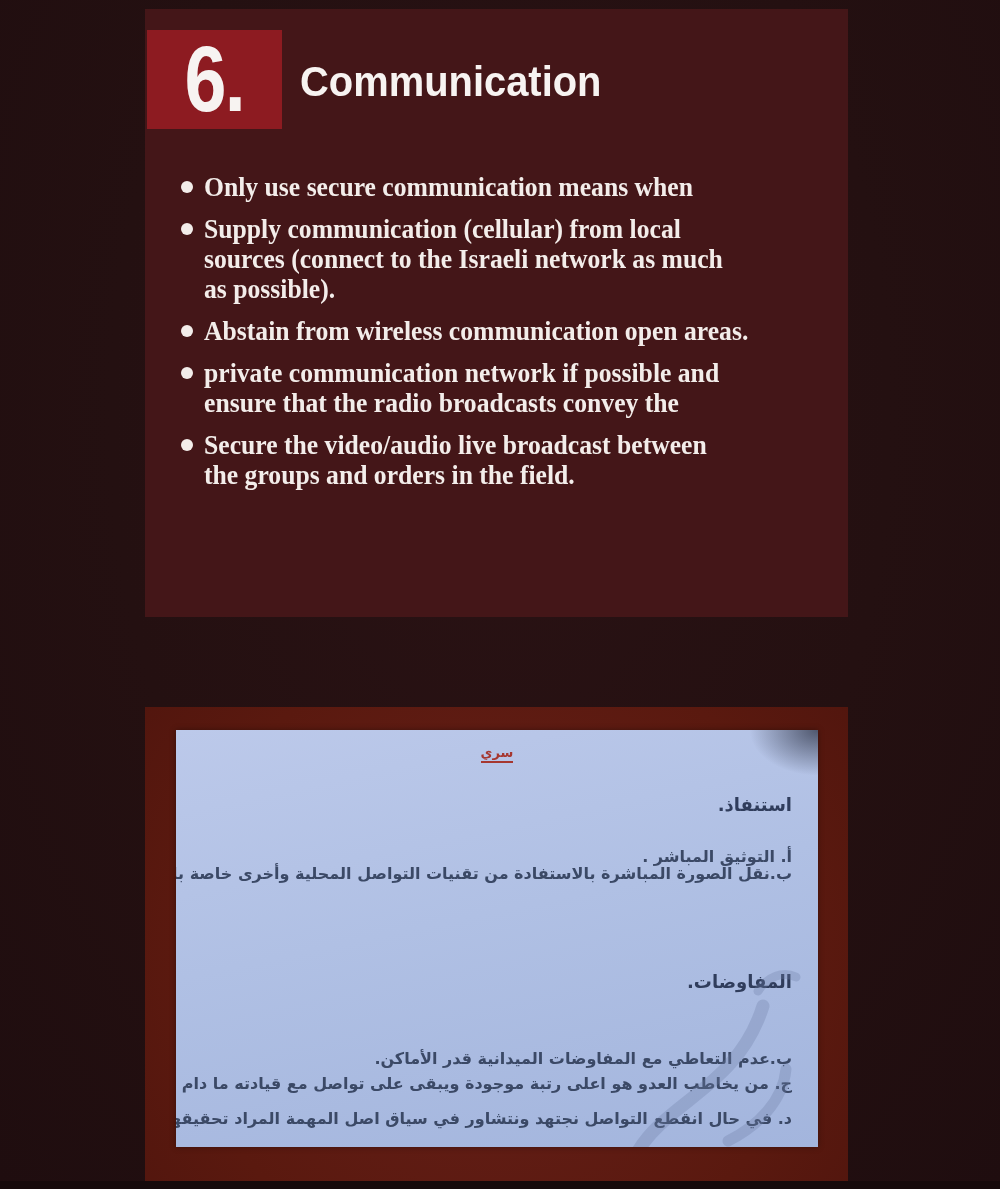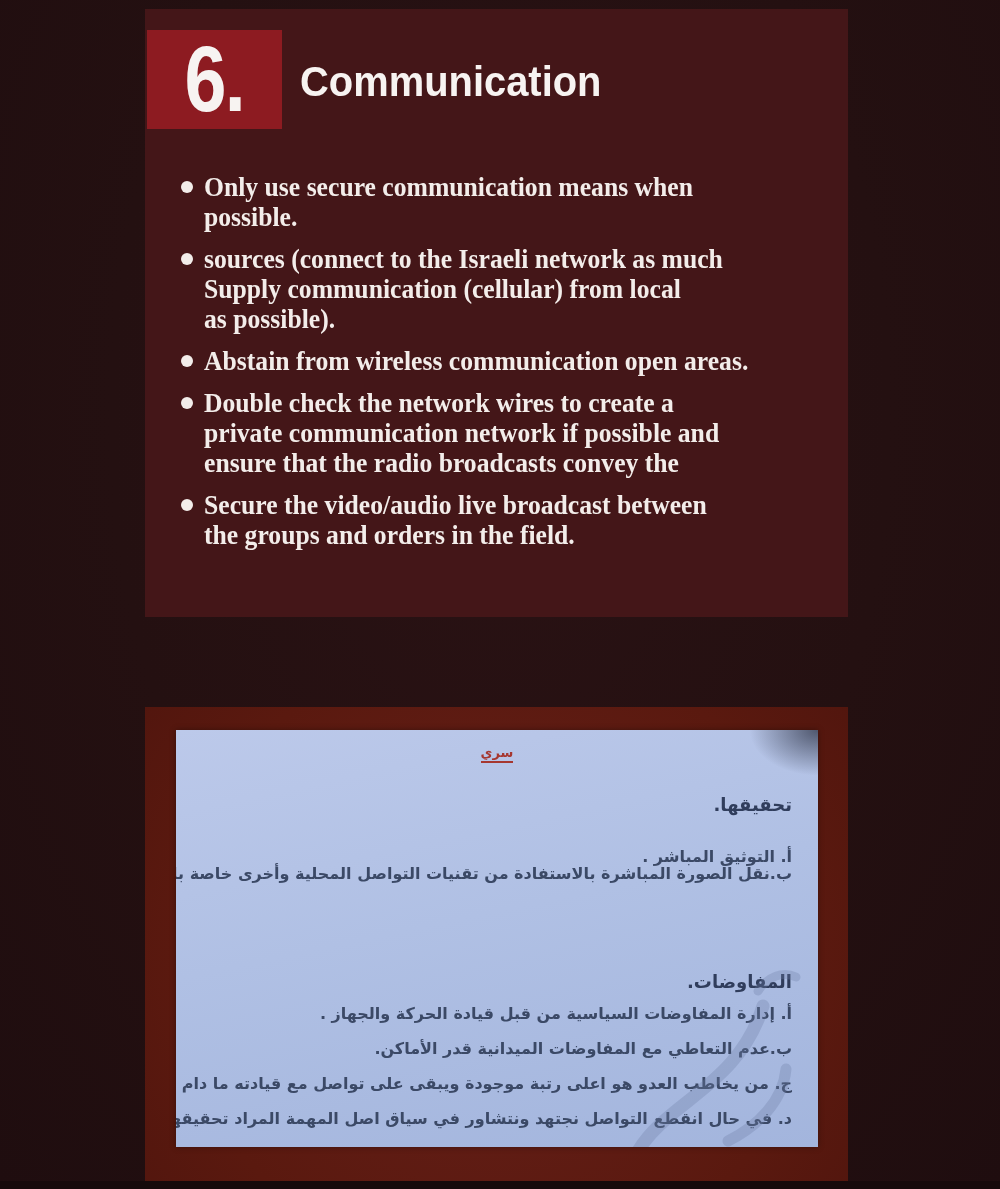--- a/index.html
+++ b/index.html
@@ -77,21 +77,21 @@
   .stamp span { border-bottom:2px solid #a63730; padding-bottom:1px; display:inline-block; filter:blur(0.3px); }
   .doc-line {
     position:absolute; right:26px; white-space:nowrap;
     direction:rtl; text-align:right;
     font-family:"DejaVu Sans", sans-serif;
     font-size:16px; font-weight:bold; color:#3b4966;
     filter:blur(0.3px);
   }
   .doc-heading { font-size:18px; color:#303d5c; }
   .t-h1 { top:64px; }  .t-l1 { top:117px; }  .t-l2 { top:134px; } .t-l3 { top:169px; }
-  .t-h2 { top:241px;margin-left:44px; } .t-l4 { top:274px; } .t-l5 { top:309px;margin-left:20px; } .t-l6 { top:344px; } .t-l7 { top:379px; }
+  .t-h2 { top:241px;margin-left:44px; } .t-l4 { top:274px; } .t-l5 { top:319px;margin-left:20px; } .t-l6 { top:344px; } .t-l7 { top:379px; }
   .watermark {
     position:absolute; right:10px; bottom:-14px; width:200px; height:210px;
     opacity:0.30; pointer-events:none;
   }
 </style>
 </head>
 <body>
 
 <section class="panel">
   <div class="num-box">
@@ -99,41 +99,39 @@
   </div>
   <h1 class="panel-title">
     <span class="cond">Communication</span>
   </h1>
 
   <div class="bullets">
     <div class="bullet">
       <span class="dot"></span>
       <div class="bullet-text">
         <div class="bullet-line"><span class="cond">Only use secure communication means when</span></div>
-        <div class="bullet-line"><span class="cond">possible.</span></div>
       </div>
     </div>
     <div class="bullet">
       <span class="dot"></span>
       <div class="bullet-text">
+        <div class="bullet-line"><span class="cond">Supply communication (cellular) from local</span></div>
         <div class="bullet-line"><span class="cond">sources (connect to the Israeli network as much</span></div>
-        <div class="bullet-line"><span class="cond">Supply communication (cellular) from local</span></div>
         <div class="bullet-line"><span class="cond">as possible).</span></div>
       </div>
     </div>
     <div class="bullet">
       <span class="dot"></span>
       <div class="bullet-text">
         <div class="bullet-line"><span class="cond">Abstain from wireless communication open areas.</span></div>
       </div>
     </div>
     <div class="bullet">
       <span class="dot"></span>
       <div class="bullet-text">
-        <div class="bullet-line"><span class="cond">Double check the network wires to create a</span></div>
         <div class="bullet-line"><span class="cond">private communication network if possible and</span></div>
         <div class="bullet-line"><span class="cond">ensure that the radio broadcasts convey the</span></div>
       </div>
     </div>
     <div class="bullet">
       <span class="dot"></span>
       <div class="bullet-text">
         <div class="bullet-line"><span class="cond">Secure the video/audio live broadcast between</span></div>
         <div class="bullet-line"><span class="cond">the groups and orders in the field.</span></div>
       </div>
@@ -142,26 +140,25 @@
 </section>
 
 <section class="photo-frame">
   <div class="paper">
     <div class="corner-smudge"></div>
 
     <div class="stamp">
       <span>سري</span>
     </div>
 
-    <div class="doc-line doc-heading t-h1">تحقيقها.</div>
+    <div class="doc-line doc-heading t-h1">استنفاذ.</div>
     <div class="doc-line t-l1">أ.  التوثيق المباشر .</div>
     <div class="doc-line t-l2">ب.نقل الصورة المباشرة بالاستفادة من تقنيات التواصل المحلية وأخرى خاصة بالمهاجمين.</div>
 
     <div class="doc-line doc-heading t-h2">المفاوضات.</div>
-    <div class="doc-line t-l4">أ.  إدارة المفاوضات السياسية من قبل قيادة الحركة والجهاز .</div>
     <div class="doc-line t-l5">ب.عدم التعاطي مع المفاوضات الميدانية قدر الأماكن.</div>
     <div class="doc-line t-l6">ج. من يخاطب العدو هو اعلى رتبة موجودة ويبقى على تواصل مع قيادته ما دام الاتصال قائم.</div>
     <div class="doc-line t-l7">د. في حال انقطع التواصل نجتهد ونتشاور في سياق اصل المهمة المراد تحقيقها.</div>
 
     <svg class="watermark" viewBox="0 0 200 210" xmlns="http://www.w3.org/2000/svg">
       <path d="M 30 200 C 60 150, 130 135, 155 55" fill="none" stroke="#6e7ea6" stroke-width="13" stroke-linecap="round"></path>
       <path d="M 120 190 C 150 175, 175 150, 178 118" fill="none" stroke="#6e7ea6" stroke-width="11" stroke-linecap="round"></path>
       <path d="M 150 40 C 160 25, 175 20, 188 26" fill="none" stroke="#6e7ea6" stroke-width="9" stroke-linecap="round"></path>
     </svg>
   </div>

